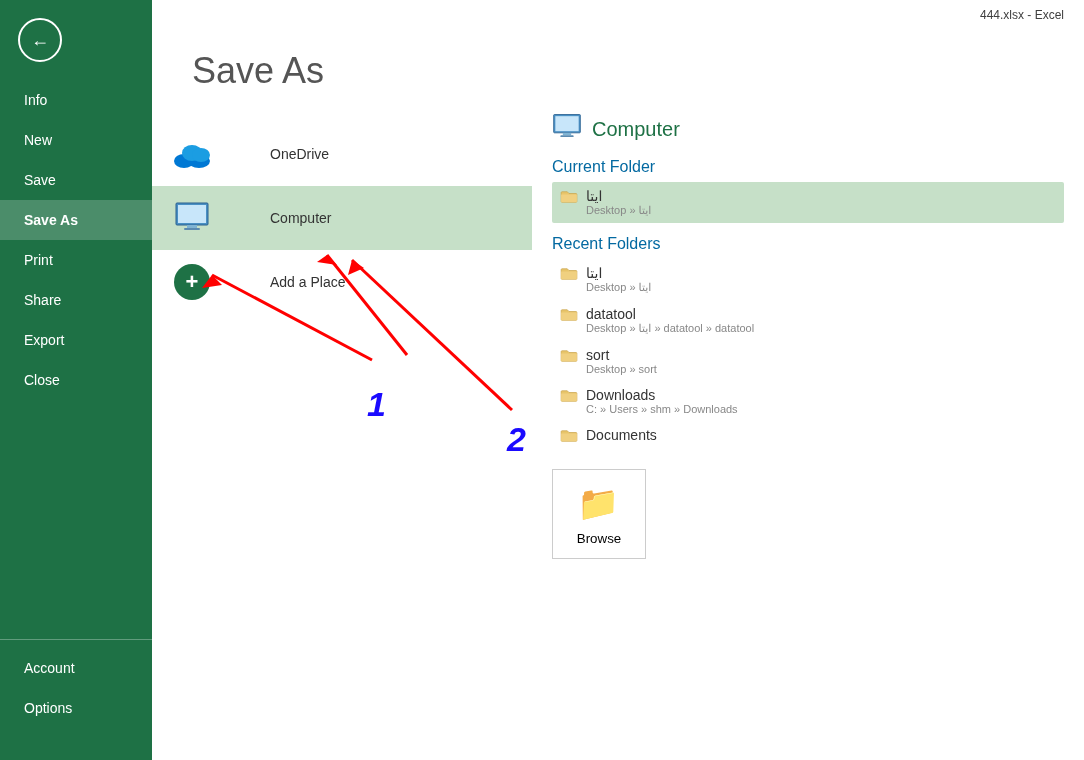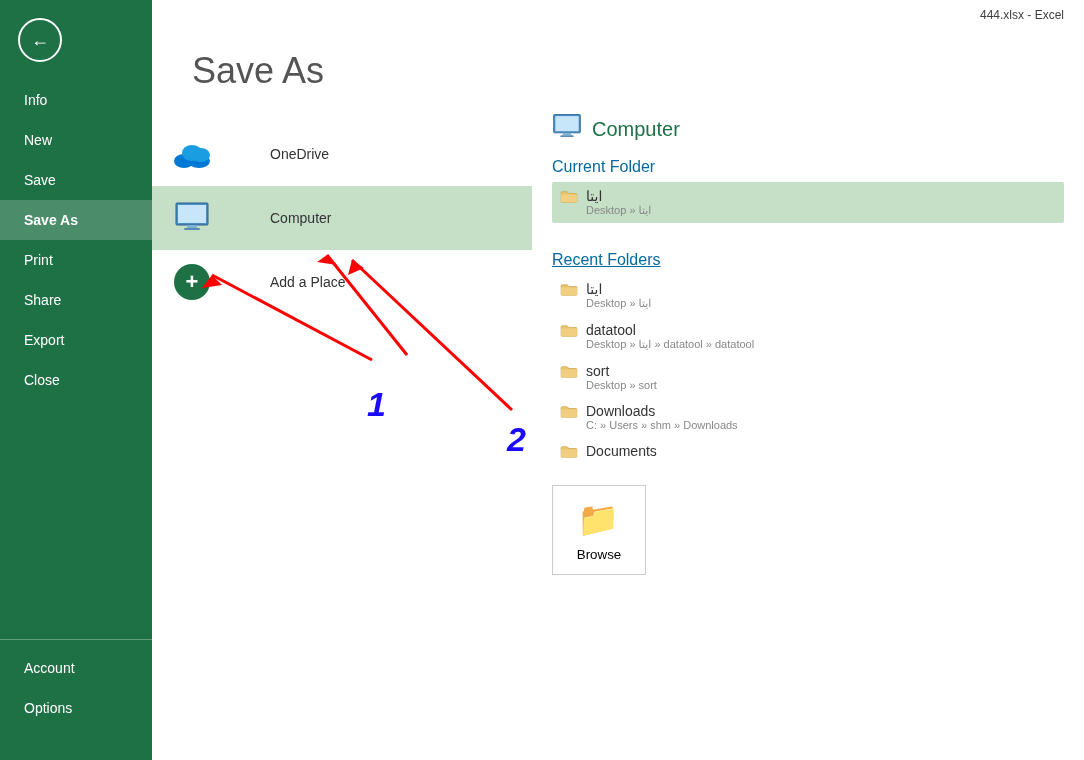--- a/index.html
+++ b/index.html
@@ -332,21 +332,21 @@
         <svg class="folder-icon" viewBox="0 0 20 16" fill="none">
           <path d="M1 3C1 2.4 1.4 2 2 2H8L10 4H18C18.6 4 19 4.4 19 5V13C19 13.6 18.6 14 18 14H2C1.4 14 1 13.6 1 13V3Z" fill="#e8c56a" stroke="#c9a44a" stroke-width="0.8"></path>
           <path d="M1 5H19V13C19 13.6 18.6 14 18 14H2C1.4 14 1 13.6 1 13V5Z" fill="#f0d080"></path>
         </svg>
         <div class="folder-info">
           <span class="folder-name">ایتا</span>
           <span class="folder-path">Desktop » ایتا</span>
         </div>
       </div>
 
-      <div class="section-label" style="margin-top:28px;text-decoration:underline;">Recent Folders</div>
+      <div class="section-label" style="margin-top:12px;">Recent Folders</div>
 
 
       <div class="folder-item">
         <svg class="folder-icon" viewBox="0 0 20 16" fill="none">
           <path d="M1 3C1 2.4 1.4 2 2 2H8L10 4H18C18.6 4 19 4.4 19 5V13C19 13.6 18.6 14 18 14H2C1.4 14 1 13.6 1 13V3Z" fill="#e8c56a" stroke="#c9a44a" stroke-width="0.8"></path>
           <path d="M1 5H19V13C19 13.6 18.6 14 18 14H2C1.4 14 1 13.6 1 13V5Z" fill="#f0d080"></path>
         </svg>
         <div class="folder-info">
           <span class="folder-name">ایتا</span>
           <span class="folder-path">Desktop » ایتا</span>

